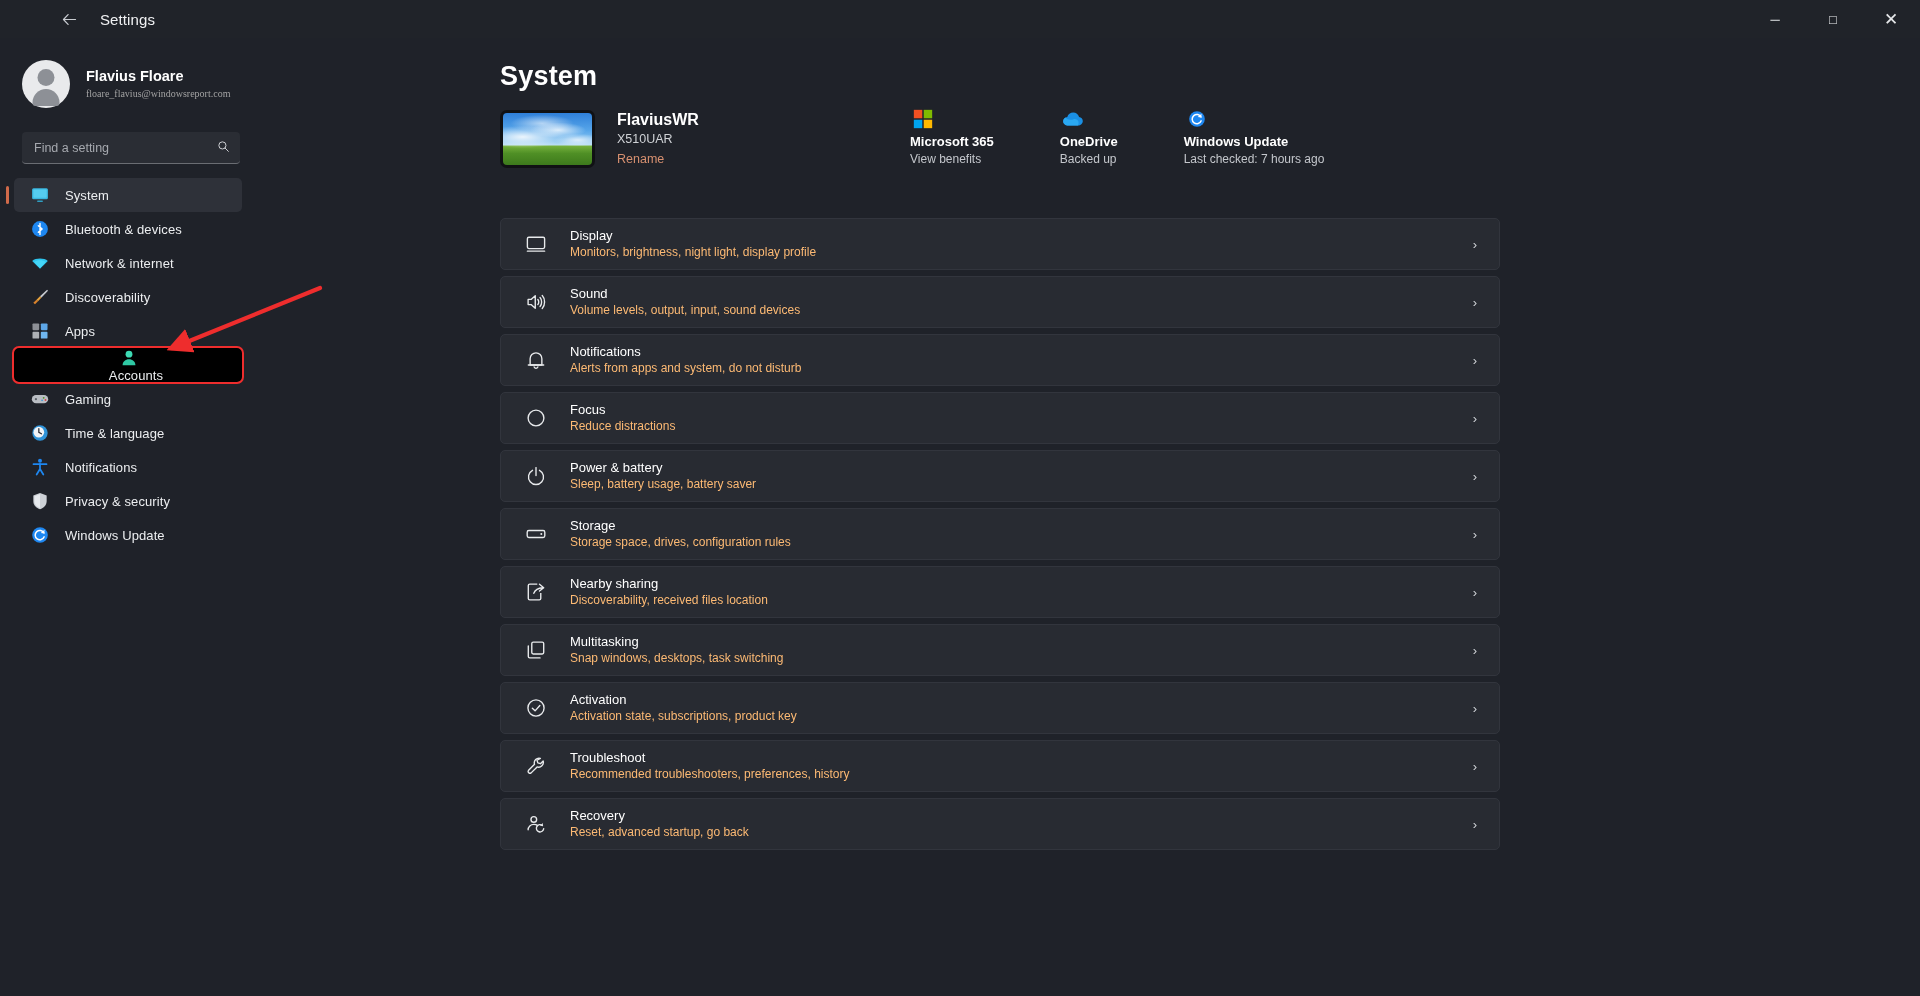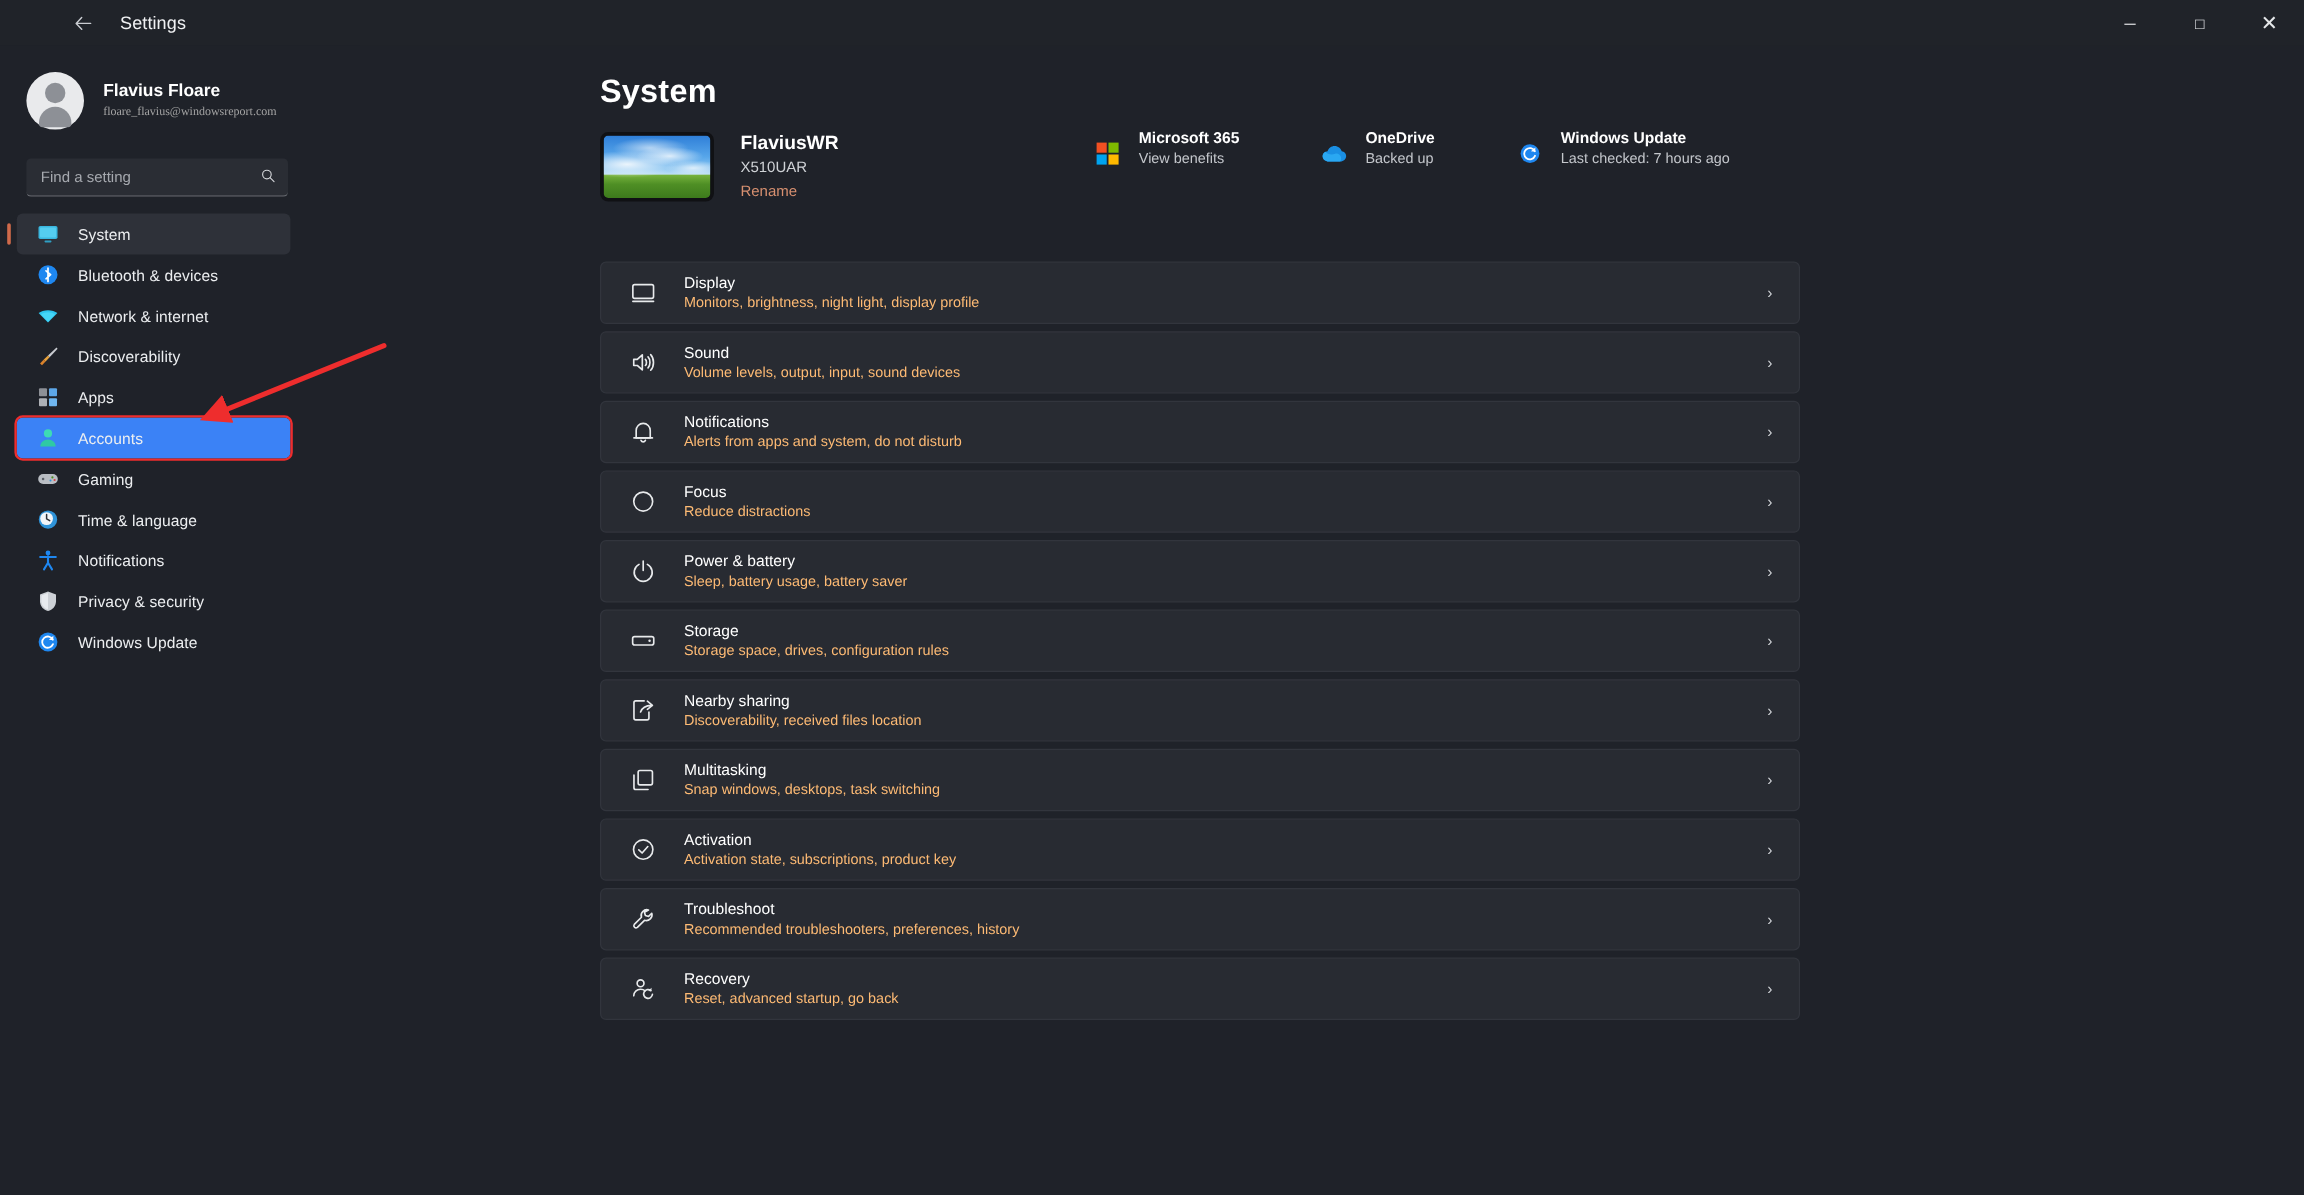--- a/index.html
+++ b/index.html
@@ -82,21 +82,21 @@
     height:34px; margin:0 0 0 14px; width:228px;
     border-radius:5px; padding-left:16px;
   }
   .nav-item.active { background:#2e3139; }
   .nav-item.active::before {
     content:""; position:absolute; left:-8px; top:8px;
     width:3px; height:18px; border-radius:2px; background:#d06a4a;
   }
   .nav-item.highlighted {
     outline:2px solid #ee2d2d; outline-offset:0px;
-    border-radius:5px; background:#3b82f6;
+    border-radius:5px; background:#000000;flex-direction:column;
   }
   .nav-icon {
     width:20px; height:20px; flex:none; margin-right:15px;
     display:flex; align-items:center; justify-content:center;
   }
   .nav-label { font-size:13px; color:#eceef0; letter-spacing:.1px; }
 
   
   .arrow-anno { position:absolute; left:150px; top:270px; pointer-events:none; }
 
@@ -130,21 +130,21 @@
   }
   .device-info { margin-left:22px; }
   .device-name { font-size:16px; font-weight:700; color:#ffffff; line-height:1.35; }
   .device-model { font-size:12.5px; color:#cfd2d6; line-height:1.5; }
   .device-rename { font-size:12.5px; color:#d79070; line-height:1.6; }
 
   .status-group {
     position:absolute; left:610px; top:68px;
     display:flex; align-items:center; gap:66px;
   }
-  .status-item { display:flex; align-items:flex-end; }
+  .status-item { display:flex; align-items:flex-start;flex-direction:column; }
   .status-icon { width:26px; height:26px; flex:none; margin-right:13px;
     display:flex; align-items:center; justify-content:center; }
   .status-title { font-size:13px; font-weight:700; color:#ffffff; line-height:1.35; }
   .status-sub { font-size:12px; color:#c4c7cc; line-height:1.45; }
 
   
   .list { position:absolute; left:200px; top:180px; width:1000px; }
   .list-row {
     position:relative; height:52px; margin-bottom:6px;
     background:#282b32; border:1px solid #32353d; border-radius:5px;

